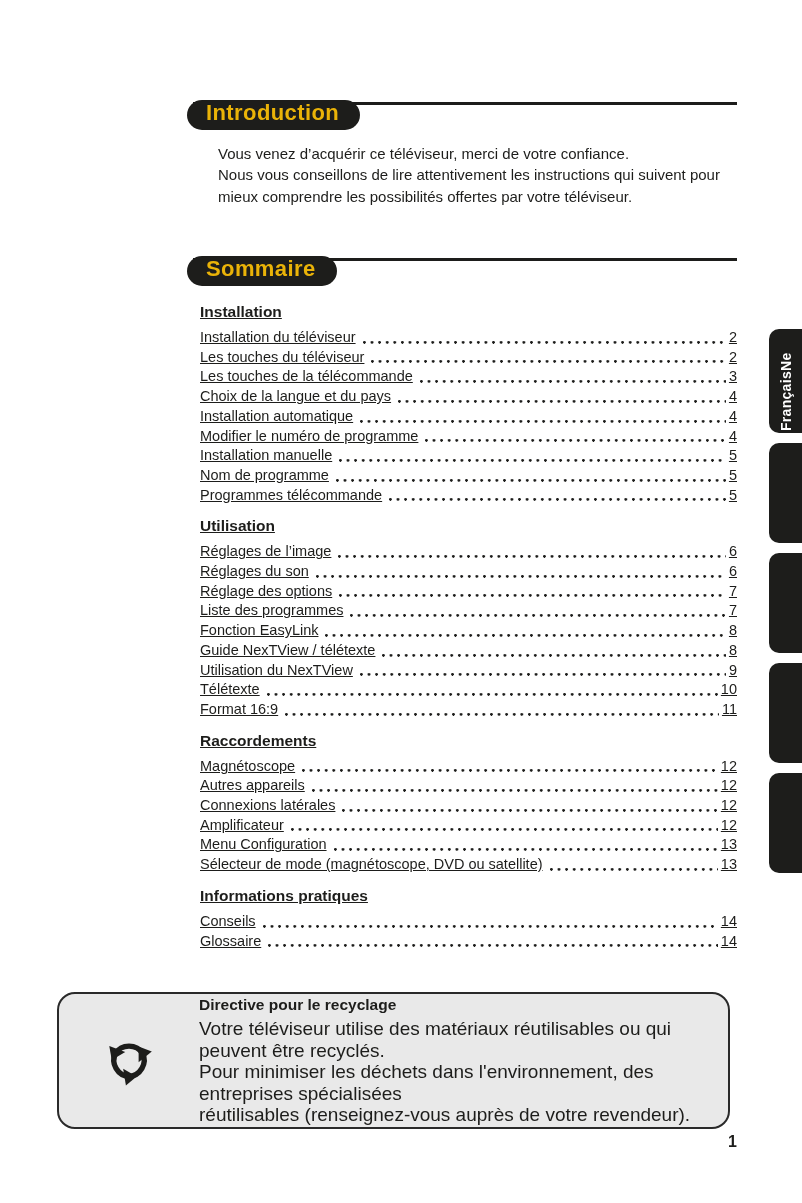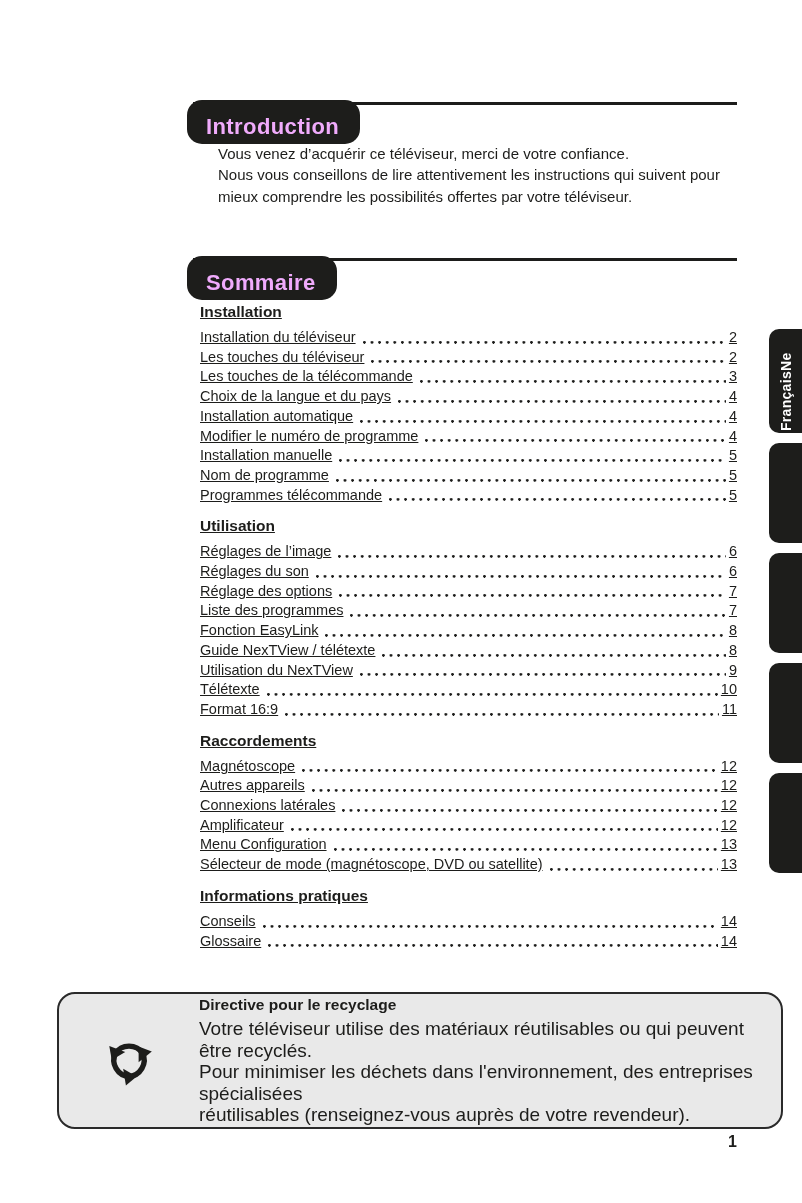--- a/index.html
+++ b/index.html
@@ -12,24 +12,24 @@
     position: relative;
     overflow: hidden;
   }
 
   
   .section-header { position: absolute; left: 187px; right: 65px; height: 36px; }
   .header-rule { position: absolute; top: 2px; left: 6px; right: 0; height: 3px; background: #1d1d1b; }
   .badge {
     position: relative; z-index: 1;
     display: inline-block;
-    background: #1d1d1b; color: #f0abfc;
+    background: #1d1d1b; color: #eab308;
     font-weight: bold; font-size: 22px; line-height: 22px;
     letter-spacing: 0.4px;
-    padding: 16px 21px 6px 19px;
+    padding: 2px 21px 6px 19px;
     border-radius: 15px;
   }
   #intro-header { top: 100px; }
   #sommaire-header { top: 256px; }
 
   
   .intro-paragraph {
     position: absolute; top: 143px; left: 218px; width: 548px;
     font-size: 15px; line-height: 21.3px;
   }
@@ -46,21 +46,21 @@
     height: 3px;
     margin: 0 3px 4px 7px;
     background-image: radial-gradient(circle at 1.4px 1.4px, #1d1d1b 1.15px, transparent 1.55px);
     background-size: 7.6px 3px;
     background-repeat: repeat-x;
   }
   .toc-page { white-space: nowrap; }
 
   
   .recycle-box {
-    position: absolute; top: 992px; left: 57px; width: 726px; height: 137px;
+    position: absolute; top: 992px; left: 57px; width: 673px; height: 137px;
     background: #e9e9e9;
     border: 2.5px solid #2a2a2a;
     border-radius: 18px;
     display: flex; align-items: center;
   }
   .recycle-icon-wrap { flex: 0 0 140px; text-align: center; }
   .recycle-icon-wrap svg { display: inline-block; vertical-align: middle; }
   .recycle-text { flex: 1 1 auto; padding-right: 26px; }
   .recycle-title { font-weight: bold; font-size: 15.5px; line-height: 20px; margin-bottom: 3px; }
   .recycle-line { font-size: 19px; line-height: 21.6px; }

